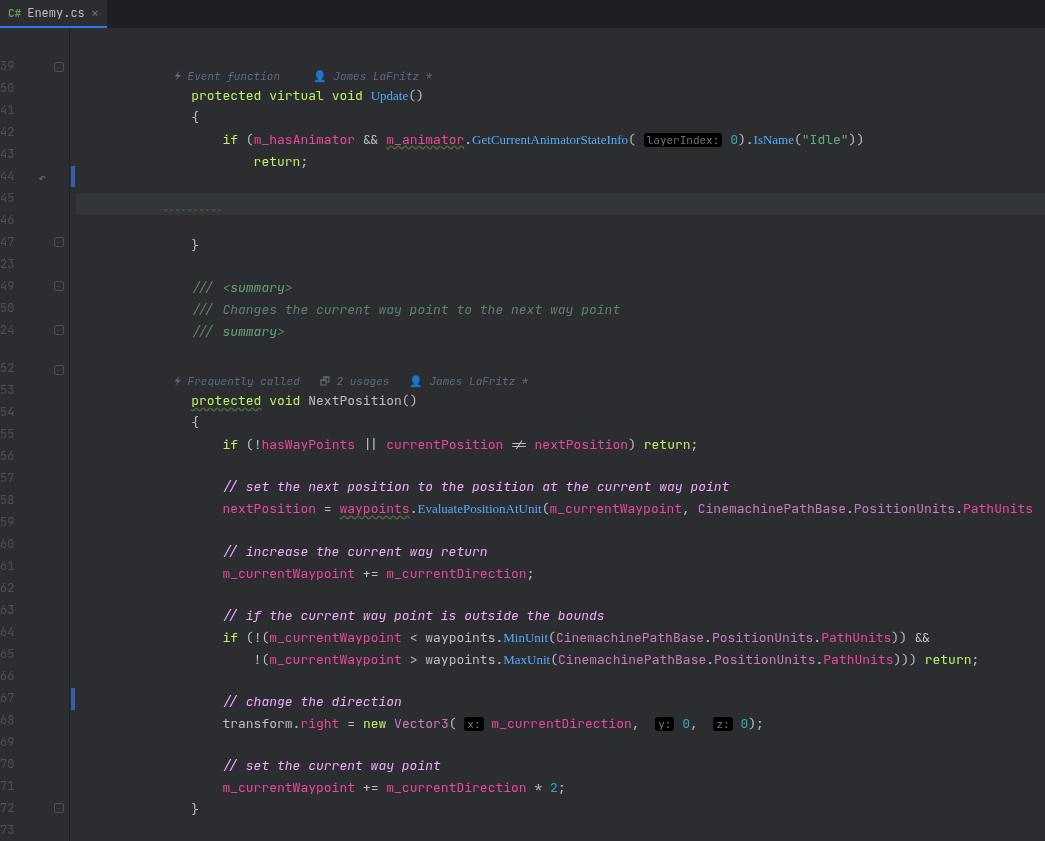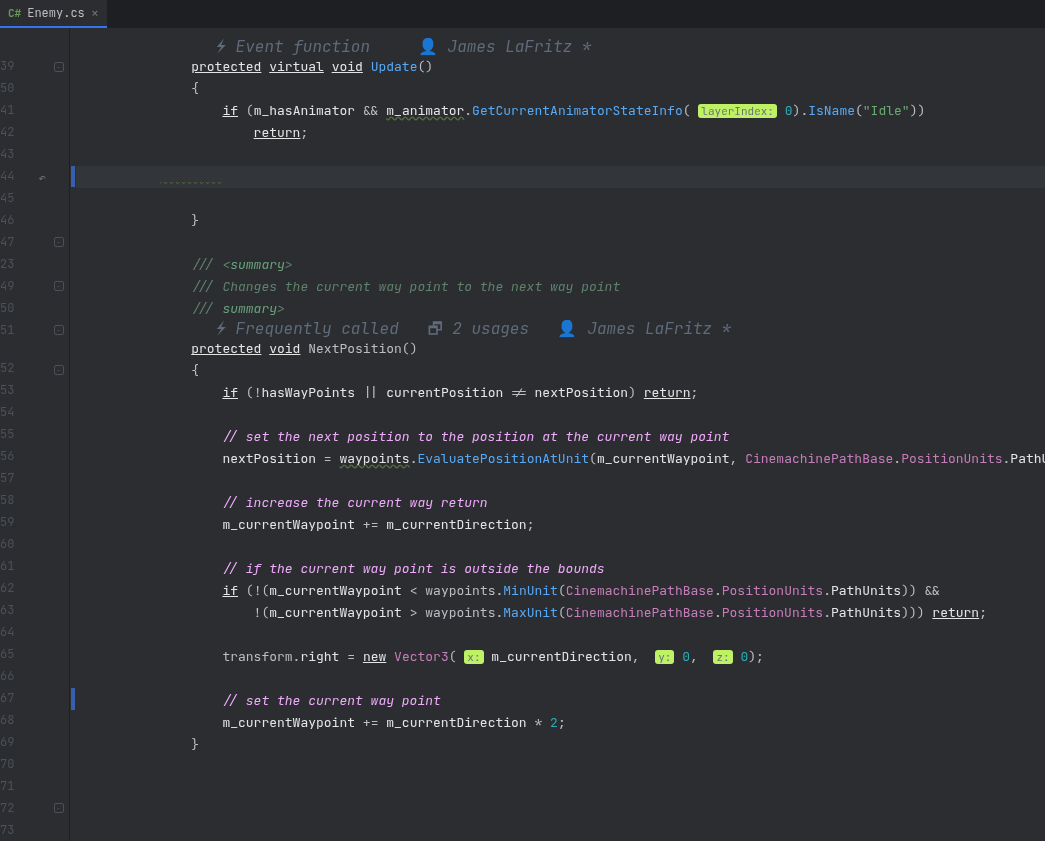--- a/index.html
+++ b/index.html
@@ -109,51 +109,52 @@
   }
   .code-line {
     height: 22px;
     line-height: 22px;
     white-space: pre;
     padding-left: 6px;
   }
   .anno-line {
     height: 18px;
     line-height: 18px;
-    font-size: 16px;
+    font-size: 11px;
     color: #5f6b7a;
     padding-left: 6px;
     white-space: pre;
     font-style: italic;
+    margin-top: 29px;
   }
   .anno-icon { font-style: normal; }
   .code-line.hl { background: #32353a; }
   .wavy {
     background-image: linear-gradient(45deg, transparent 65%, #566b3a 80%, transparent 90%), linear-gradient(135deg, transparent 5%, #566b3a 15%, transparent 25%);
     background-size: 6px 3px;
     background-repeat: repeat-x;
     background-position: 0 100%;
   }
   .wavy-p {
     text-decoration: underline wavy #566b3a;
     text-decoration-skip-ink: none;
   }
   
-  .k  { color: #e5e5e5; text-decoration: underline; }   
+  .k  { color: #bef264; }   
   .t  { color: #bcbec4; }   
-  .fn { color: #57aaf7; }   
+  .fn { color: #57aaf7; font-family: Liberation Serif, serif; }   
   .ty { color: #c77dbb; }   
-  .fld{ color: #e5e5e5; }   
+  .fld{ color: #ec4899; }   
   .s  { color: #6aab73; }   
   .n  { color: #2aacb8; }   
   .c  { color: #f0abfc; font-style: italic; }  
   .doc{ color: #5f826b; font-style: italic; }  
   .doctag { color: #67a37c; font-style: italic; }
   .p  { color: #bcbec4; }   
-  .hint { color: #6f737a; font-size: 11px; background: #bef264; border-radius: 3px; padding: 0 3px; }
+  .hint { color: #6f737a; font-size: 11px; background: #000000; border-radius: 3px; padding: 0 3px; }
 </style>
 </head>
 <body>
 
 <div class="tab-bar">
   <div class="tab active">
     <span class="tab-icon">C#</span>
     <span>Enemy.cs</span>
     <span class="tab-close">×</span>
   </div>
@@ -168,21 +169,21 @@
       <div class="gutter-line">41</div>
       <div class="gutter-line">42</div>
       <div class="gutter-line">43</div>
       <div class="gutter-line" style="position: relative; padding-right: 20px;">44<span class="undo-icon">↶</span></div>
       <div class="gutter-line">45</div>
       <div class="gutter-line">46</div>
       <div class="gutter-line">47</div>
       <div class="gutter-line">23</div>
       <div class="gutter-line">49</div>
       <div class="gutter-line">50</div>
-      <div class="gutter-line">51</div>
+      <div class="gutter-line">24</div>
       <div class="gutter-line anno"></div>
       <div class="gutter-line">52</div>
       <div class="gutter-line">53</div>
       <div class="gutter-line">54</div>
       <div class="gutter-line">55</div>
       <div class="gutter-line">56</div>
       <div class="gutter-line">57</div>
       <div class="gutter-line">58</div>
       <div class="gutter-line">59</div>
       <div class="gutter-line">60</div>
@@ -319,20 +320,21 @@
       <div class="code-line">                  <span class="c">// set the next position to the position at the current way point</span></div>
       <div class="code-line">                  <span class="fld">nextPosition</span> <span class="p">=</span> <span class="fld wavy-p">waypoints</span><span class="p">.</span><span class="fn">EvaluatePositionAtUnit</span><span class="p">(</span><span class="fld">m_currentWaypoint</span><span class="p">,</span> <span class="ty">CinemachinePathBase</span><span class="p">.</span><span class="ty">PositionUnits</span><span class="p">.</span><span class="fld">PathUnits</span></div>
       <div class="code-line"></div>
       <div class="code-line">                  <span class="c">// increase the current way return</span></div>
       <div class="code-line">                  <span class="fld">m_currentWaypoint</span> <span class="p">+=</span> <span class="fld">m_currentDirection</span><span class="p">;</span></div>
       <div class="code-line"></div>
       <div class="code-line">                  <span class="c">// if the current way point is outside the bounds</span></div>
       <div class="code-line">                  <span class="k">if</span> <span class="p">(!(</span><span class="fld">m_currentWaypoint</span> <span class="p">&lt;</span> <span class="t">waypoints</span><span class="p">.</span><span class="fn">MinUnit</span><span class="p">(</span><span class="ty">CinemachinePathBase</span><span class="p">.</span><span class="ty">PositionUnits</span><span class="p">.</span><span class="fld">PathUnits</span><span class="p">)) &amp;&amp;</span></div>
       <div class="code-line">                      <span class="p">!(</span><span class="fld">m_currentWaypoint</span> <span class="p">&gt;</span> <span class="t">waypoints</span><span class="p">.</span><span class="fn">MaxUnit</span><span class="p">(</span><span class="ty">CinemachinePathBase</span><span class="p">.</span><span class="ty">PositionUnits</span><span class="p">.</span><span class="fld">PathUnits</span><span class="p">)))</span> <span class="k">return</span><span class="p">;</span></div>
       <div class="code-line"></div>
+      <div class="code-line">                  <span class="c">// change the direction</span></div>
       <div class="code-line">                  <span class="t">transform</span><span class="p">.</span><span class="fld">right</span> <span class="p">=</span> <span class="k">new</span> <span class="ty">Vector3</span><span class="p">(</span> <span class="hint">x:</span> <span class="fld">m_currentDirection</span><span class="p">,</span>  <span class="hint">y:</span> <span class="n">0</span><span class="p">,</span>  <span class="hint">z:</span> <span class="n">0</span><span class="p">);</span></div>
       <div class="code-line"></div>
       <div class="code-line">                  <span class="c">// set the current way point</span></div>
       <div class="code-line">                  <span class="fld">m_currentWaypoint</span> <span class="p">+=</span> <span class="fld">m_currentDirection</span> <span class="p">*</span> <span class="n">2</span><span class="p">;</span></div>
       <div class="code-line">              <span class="p">}</span></div>
       <div class="code-line"></div>
     </div>
 
 </div>
 

